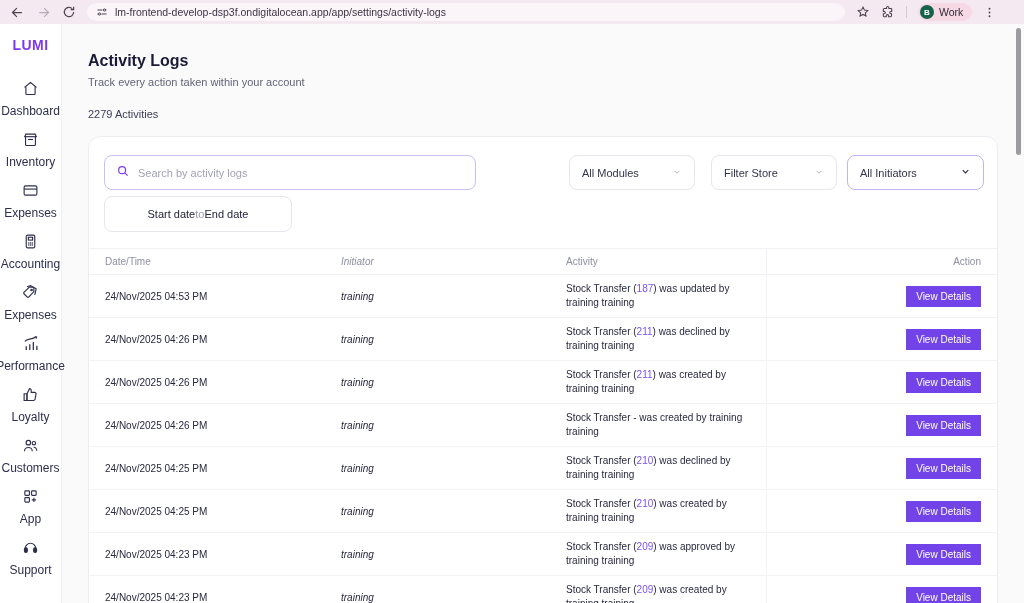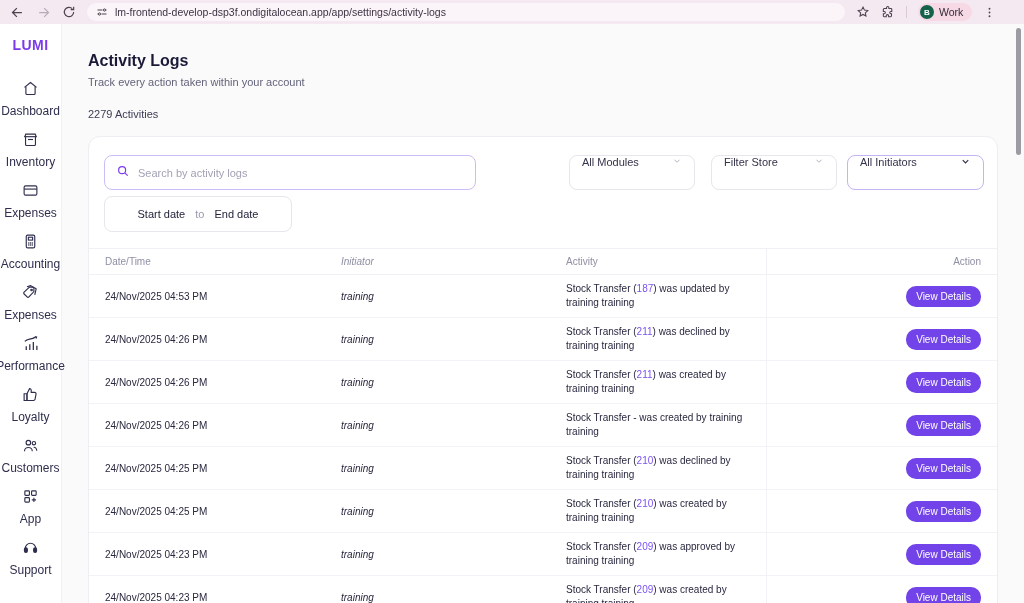--- a/index.html
+++ b/index.html
@@ -41,46 +41,46 @@
   .card { position:absolute; left:26px; top:112px; width:910px; height:500px; background:#fff;
           border:1px solid #ededf2; border-radius:12px 12px 0 0; }
 
   
   .search { position:absolute; left:15px; top:18px; width:372px; height:35px; border:1px solid #ccbdf6;
             border-radius:8px; display:flex; align-items:center; padding:0 11px; gap:8px; background:#fff; }
   .search input { border:none; outline:none; flex:1; font-size:11px; color:#2b2b42;
                   font-family:"Liberation Sans", sans-serif; background:transparent; }
   .search input::placeholder { color:#a2a2b5; }
   .dd { position:absolute; top:18px; height:35px; border:1px solid #e6e6ec; border-radius:8px;
-        display:flex; align-items:flex-start; justify-content:space-between; padding:0 12px; font-size:11px;
+        display:flex; align-items:center; justify-content:space-between; padding:0 12px; font-size:11px;
         color:#33334a; background:#fff; cursor:pointer; }
   .dd-modules { left:480px; width:126px; }
   .dd-store { left:622px; width:126px; }
   .dd-initiators { left:758px; width:137px; border-color:#c4b4f3; }
   .chev { color:#a4a4b6; }
   .chev.dark { color:#2e2e46; }
   .daterange { position:absolute; left:15px; top:59px; width:188px; height:36px; border:1px solid #e6e6ec;
-               border-radius:8px; display:flex; align-items:center; justify-content:center; gap:10px;
+               border-radius:8px; display:flex; align-items:center; justify-content:center; 
                font-size:11px; color:#24243c; background:#fff; cursor:pointer; }
   .date-to { color:#9a9aae; }
 
   
   .table { position:absolute; left:0; top:111px; width:908px; }
   .thead { height:27px; display:flex; align-items:center; border-top:1px solid #f0f1f5;
            border-bottom:1px solid #f0f1f5; font-size:10px; color:#8e8fa3; padding-left:16px; }
   .trow { min-height:43px; display:flex; align-items:center; border-bottom:1px solid #f2f3f7;
           font-size:10px; color:#28283f; padding-left:16px; }
   .col-date { flex:0 0 236px; }
   .col-init { flex:0 0 225px;font-style:italic; }
   .col-act  { flex:0 0 200px; padding-right:14px; line-height:1.4; }
   .col-action { flex:1; align-self:stretch; border-left:1px solid #f2f3f7; display:flex;
                 align-items:center; justify-content:flex-end; padding-right:16px; }
   .thead .col-action { border-left:1px solid #f0f1f5; color:#8e8fa3; }
   .num { color:#7b52f0;text-align:right; }
-  .btn { background:#7143e8; color:#fff; font-size:10px; padding:5px 10px; border-radius:10px;
+  .btn { background:#7143e8; color:#fff; font-size:10px; padding:5px 10px; border-radius:0;
          border:none; cursor:pointer; font-family:"Liberation Sans", sans-serif; }
 
   .scroll-thumb { position:absolute; right:3px; top:4px; width:5px; height:127px; background:#9b9ba1;
                   border-radius:3px; }
 </style>
 </head>
 <body>
 
 <div class="chrome">
   <span class="nav-ic">

